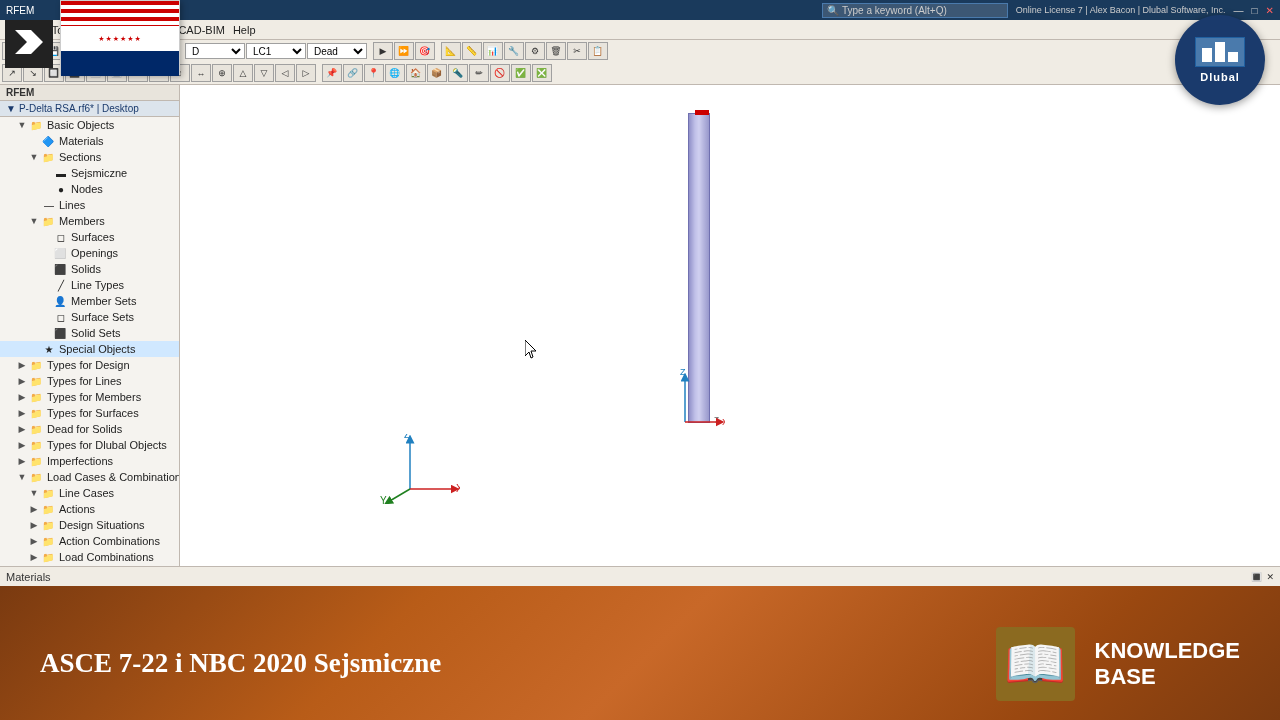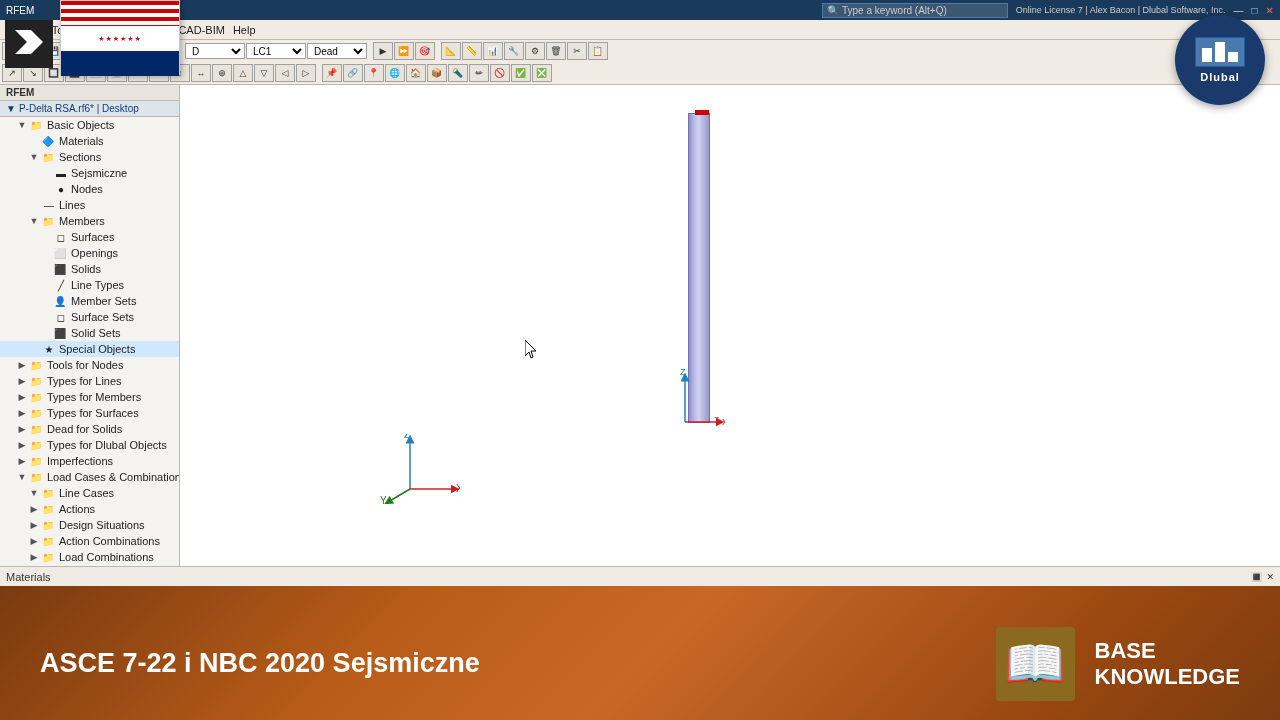--- a/index.html
+++ b/index.html
@@ -230,21 +230,21 @@
         <span>Solid Sets</span>
       </div>
       <div class="tree-item indent-2" style="background:#d0e8ff;">
         <span class="expand-icon"></span>
         <span class="tree-icon">★</span>
         <span>Special Objects</span>
       </div>
       <div class="tree-item indent-1">
         <span class="expand-icon">▶</span>
         <span class="tree-icon">📁</span>
-        <span>Tools for Nodes</span>
+        <span>Types for Design</span>
       </div>
       <div class="tree-item indent-1">
         <span class="expand-icon">▶</span>
         <span class="tree-icon">📁</span>
         <span>Types for Lines</span>
       </div>
       <div class="tree-item indent-1">
         <span class="expand-icon">▶</span>
         <span class="tree-icon">📁</span>
         <span>Types for Members</span>
@@ -369,28 +369,28 @@
 
   <div style="height:20px; background:#f0ece4; border-top:1px solid #c0b8b0; display:flex; align-items:center; padding:0 6px; font-size:11px; color:#333;">
     <span>Materials</span>
     <div style="margin-left:auto; display:flex; gap:4px;">
       <span style="cursor:pointer; font-size:9px;">🔳</span>
       <span style="cursor:pointer; font-size:9px;">✕</span>
     </div>
   </div>
 
   <div style="height:155px; background:linear-gradient(135deg, #7a3a10 0%, #b85c18 30%, #c86828 50%, #9a4810 80%, #7a3a10 100%); display:flex; align-items:center; padding:15px 40px; position:relative;">
-    <div style="color:white;">
+    <div style="color:white;font-family:Liberation Serif, serif;">
       <div style="font-size:27px; font-weight:bold; line-height:1.3;">ASCE 7-22 i NBC 2020 Sejsmiczne</div>
     </div>
     <div style="margin-left:auto; display:flex; align-items:center; gap:20px;">
       <div style="font-size:50px; background:#8b6a20; padding:8px; border-radius:4px;">📖</div>
       <div style="color:white;">
+        <div style="font-size:22px; font-weight:bold;">KNOWLEDGE</div>
         <div style="font-size:22px; font-weight:bold;">BASE</div>
-        <div style="font-size:22px; font-weight:bold;">KNOWLEDGE</div>
       </div>
     </div>
   </div>
 
   <div style="position:absolute; top:0; left:60px; width:120px; height:75px; z-index:5; border:1px solid #ccc; box-shadow:2px 2px 6px rgba(0,0,0,0.3);">
     <div style="height:25px; background:#cc0000;"></div>
     <div style="height:25px; background:white; display:flex; align-items:center; justify-content:center; overflow:hidden;">
 
       <span style="color:#cc0000; font-size:7px; letter-spacing:1px;">★★★★★★</span>
     </div>

